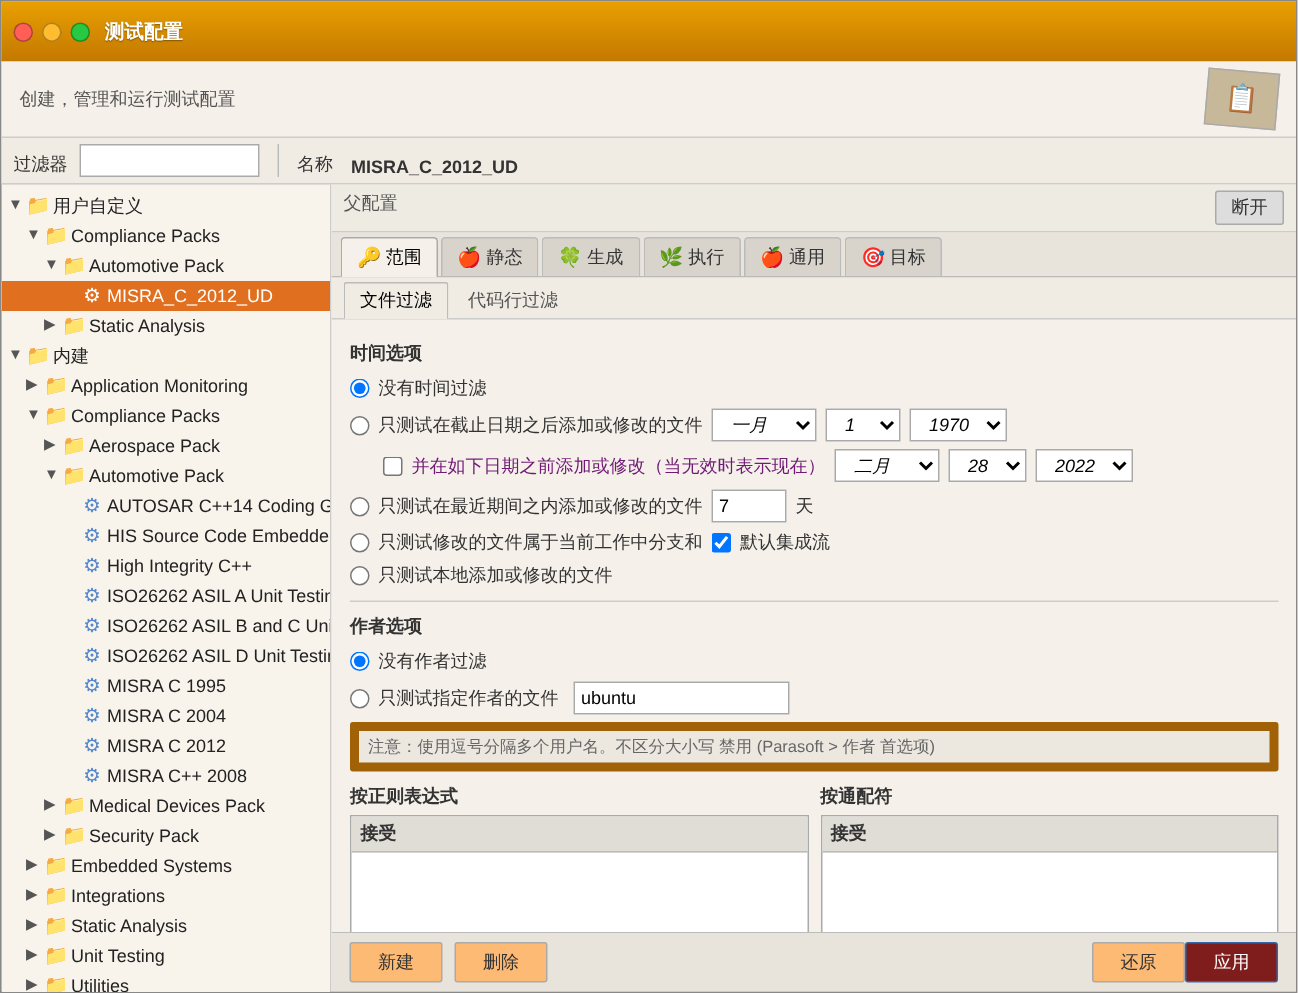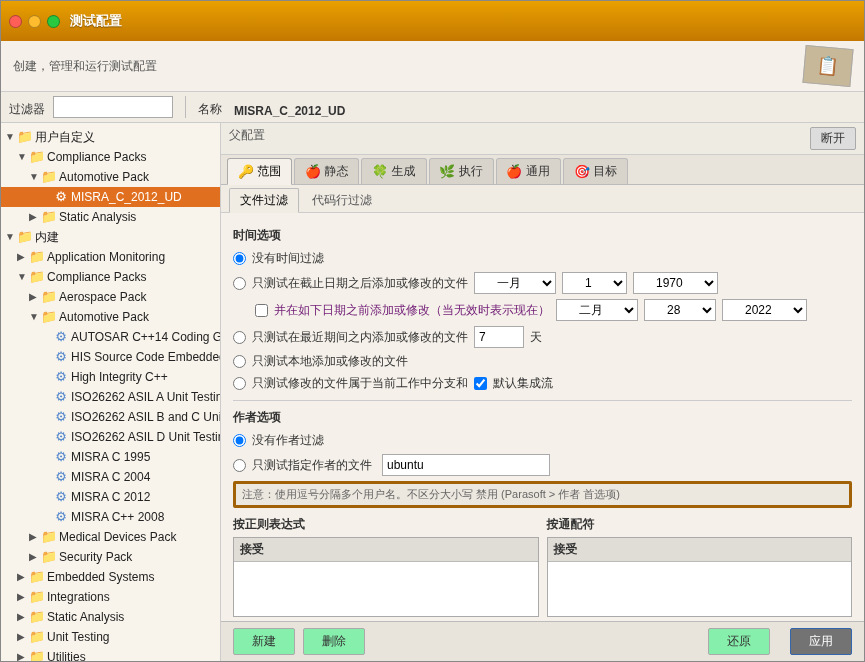--- a/index.html
+++ b/index.html
@@ -288,23 +288,24 @@
     .radio-row label {
       font-size: 12px;
       color: #333;
       cursor: pointer;
     }
     .dropdown-select {
       height: 22px;
       border: 1px solid #aaa;
       background: #fff;
       font-size: 12px;
-      padding: 0 18px;
+      padding: 0 8px;
       cursor: pointer;
       min-width: 70px;
+      font-style: italic;
     }
 
     
     .checkbox-row {
       display: flex;
       align-items: center;
       gap: 6px;
       margin-left: 22px;
       margin-bottom: 5px;
     }
@@ -322,32 +323,32 @@
     }
     .inline-unit { font-size: 12px; color: #333; }
 
     
     .text-input-wide {
       height: 22px;
       border: 1px solid #aaa;
       background: #fff;
       padding: 0 4px;
       font-size: 12px;
-      width: 168px;
+      width: 144px;
       margin-left: 4px;
     }
 
     
     .note-text {
       font-size: 11px;
       color: #666;
       margin: 4px 0 6px 0;
       padding: 3px 6px;
       background: #ede8df;
-      border: 3px solid #a16207;
+      border: 6px solid #a16207;
       border-radius: 2px;
     }
 
     
     .path-section {
       margin-top: 8px;
     }
     .path-col-label {
       font-size: 12px;
       font-weight: bold;
@@ -379,32 +380,32 @@
     .bottom-bar {
       background: #e8e4dc;
       border-top: 1px solid #bbb;
       padding: 6px 12px;
       display: flex;
       align-items: center;
       justify-content: space-between;
       flex-shrink: 0;
     }
     .bottom-left { display: flex; gap: 8px; }
-    .bottom-right { display: flex; gap: 20px; }
+    .bottom-right { display: flex; gap: 0; }
     .action-btn {
-      background: #86efac;
+      background: #fdba74;
       border: 1px solid #aaa;
       padding: 4px 18px;
       font-size: 12px;
       cursor: pointer;
       color: #333;
       border-radius: 2px;
     }
     .action-btn.primary {
-      background: #737373;
+      background: #7f1d1d;
       color: #fff;
       border-color: #3366aa;
       text-align: center;
     }
 
     
     ::-webkit-scrollbar { width: 8px; height: 8px; }
     ::-webkit-scrollbar-track { background: #ddd; }
     ::-webkit-scrollbar-thumb { background: #aaa; border-radius: 4px; }
   </style>
@@ -663,29 +664,29 @@
         </div>
 
         <div class="radio-row">
           <input type="radio" name="time" id="t2" style="">
           <label for="t2">只测试在最近期间之内添加或修改的文件</label>
           <input class="inline-input" type="text" value="7" style="">
           <span class="inline-unit">天</span>
         </div>
 
         <div class="radio-row">
-          <input type="radio" name="time" id="t4" style="">
-          <label for="t4">只测试本地添加或修改的文件</label>
-        </div>
-
-        <div class="radio-row">
           <input type="radio" name="time" id="t3" style="">
           <label for="t3">只测试修改的文件属于当前工作中分支和</label>
           <input type="checkbox" id="cb2" checked="" style="">
           <label for="cb2">默认集成流</label>
+        </div>
+
+        <div class="radio-row">
+          <input type="radio" name="time" id="t4" style="">
+          <label for="t4">只测试本地添加或修改的文件</label>
         </div>
 
         <div class="sep"></div>
 
         <div class="section-title">作者选项</div>
 
         <div class="radio-row">
           <input type="radio" name="author" checked="" id="a0" style="">
           <label for="a0">没有作者过滤</label>
         </div>

